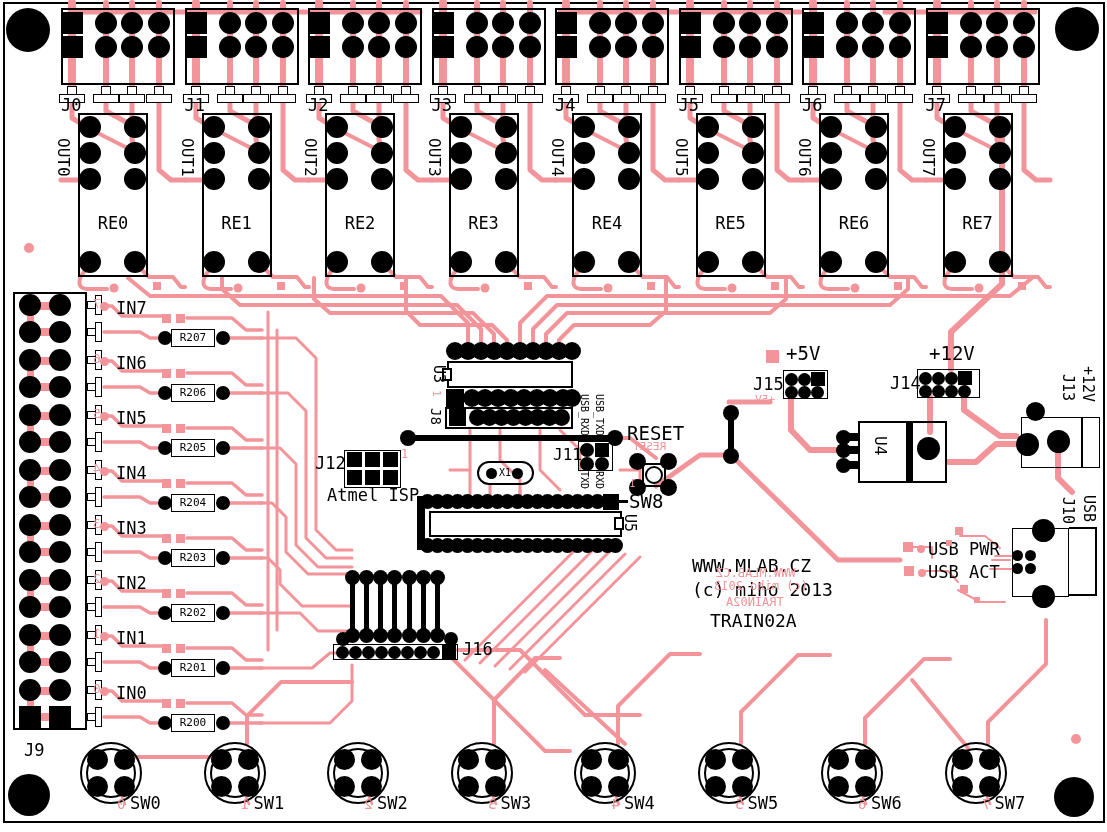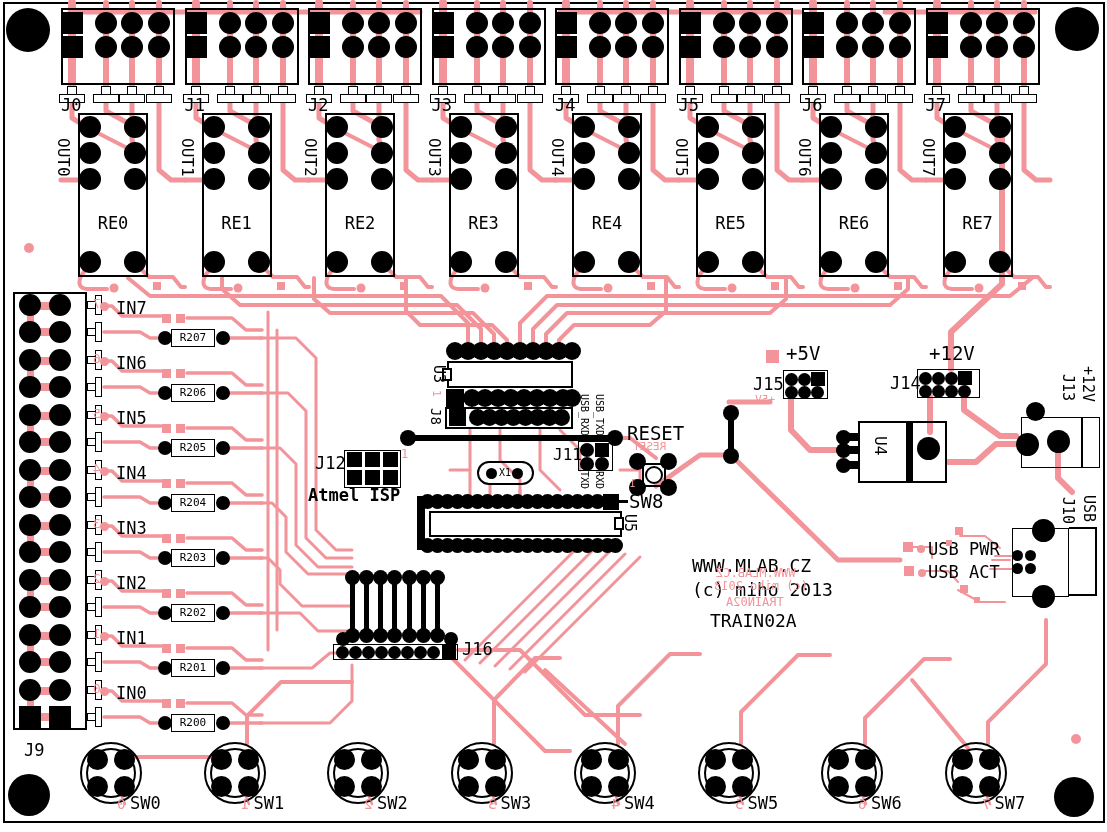--- a/index.html
+++ b/index.html
@@ -778,21 +778,21 @@
 
   <div class="obox" style="left:344px;top:450px;width:57px;height:38px;border-width:1px;"></div>
   <div class="sq" style="left:347px;top:452px;width:15px;height:15px;"></div>
   <div class="sq" style="left:365px;top:452px;width:15px;height:15px;"></div>
   <div class="sq" style="left:383px;top:452px;width:15px;height:15px;"></div>
   <div class="sq" style="left:347px;top:470px;width:15px;height:15px;"></div>
   <div class="sq" style="left:365px;top:470px;width:15px;height:15px;"></div>
   <div class="sq" style="left:383px;top:470px;width:15px;height:15px;"></div>
   <div class="lbl" style="left:315px;top:455px;font-size:17px;">J12</div>
   <div class="lbl pink" style="left:401px;top:448px;font-size:12px;">1</div>
-  <div class="lbl" style="left:308px;top:487px;font-size:17px;font-weight:bold;">Atmel ISP</div>
+  <div class="lbl" style="left:327px;top:487px;font-size:17px;">Atmel ISP</div>
 
   <div class="circ" style="left:477px;top:461px;width:57px;height:24px;border-radius:12px;"></div>
   <div class="pad" style="left:486px;top:468px;width:11px;height:11px;"></div>
   <div class="pad" style="left:512px;top:468px;width:11px;height:11px;"></div>
   <div class="lbl" style="left:499px;top:468px;font-size:10px;">X1</div>
 
   <div class="obox" style="left:578px;top:441px;width:35px;height:30px;border-width:1.5px;"></div>
   <div class="pad" style="left:580px;top:443px;width:14px;height:14px;"></div>
   <div class="sq" style="left:595px;top:443px;width:14px;height:14px;"></div>
   <div class="pad" style="left:580px;top:457px;width:14px;height:14px;"></div>

